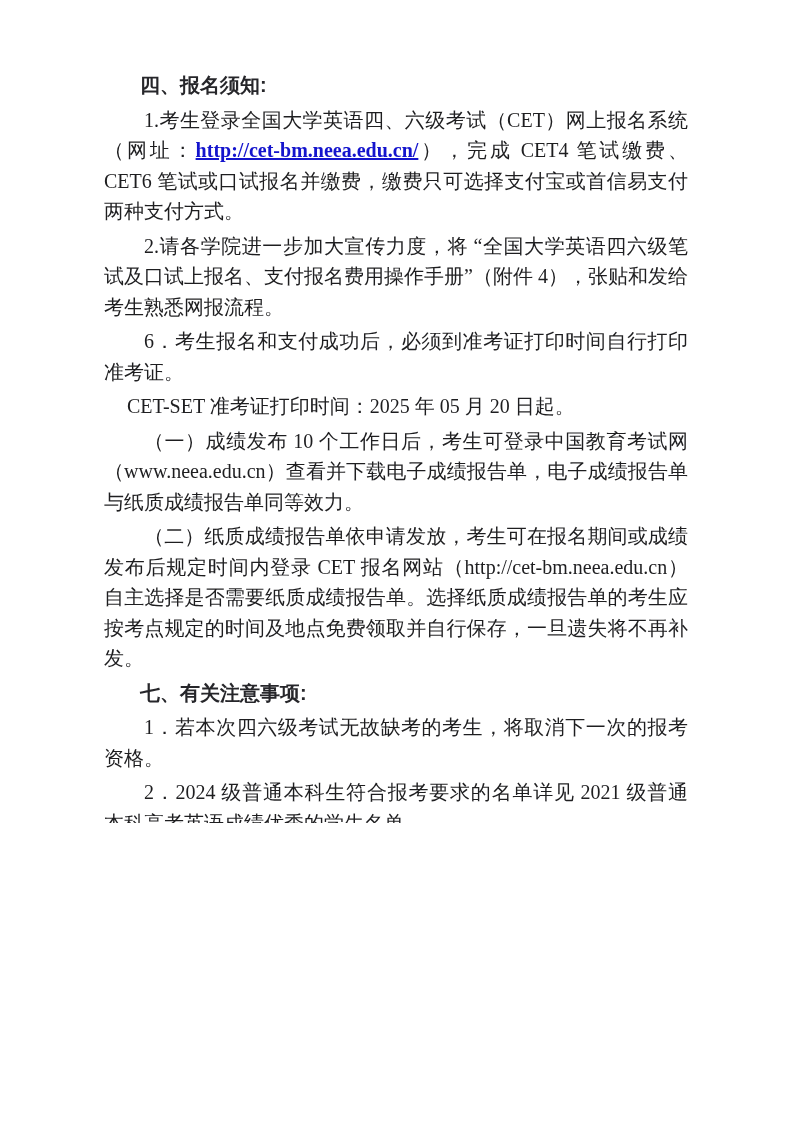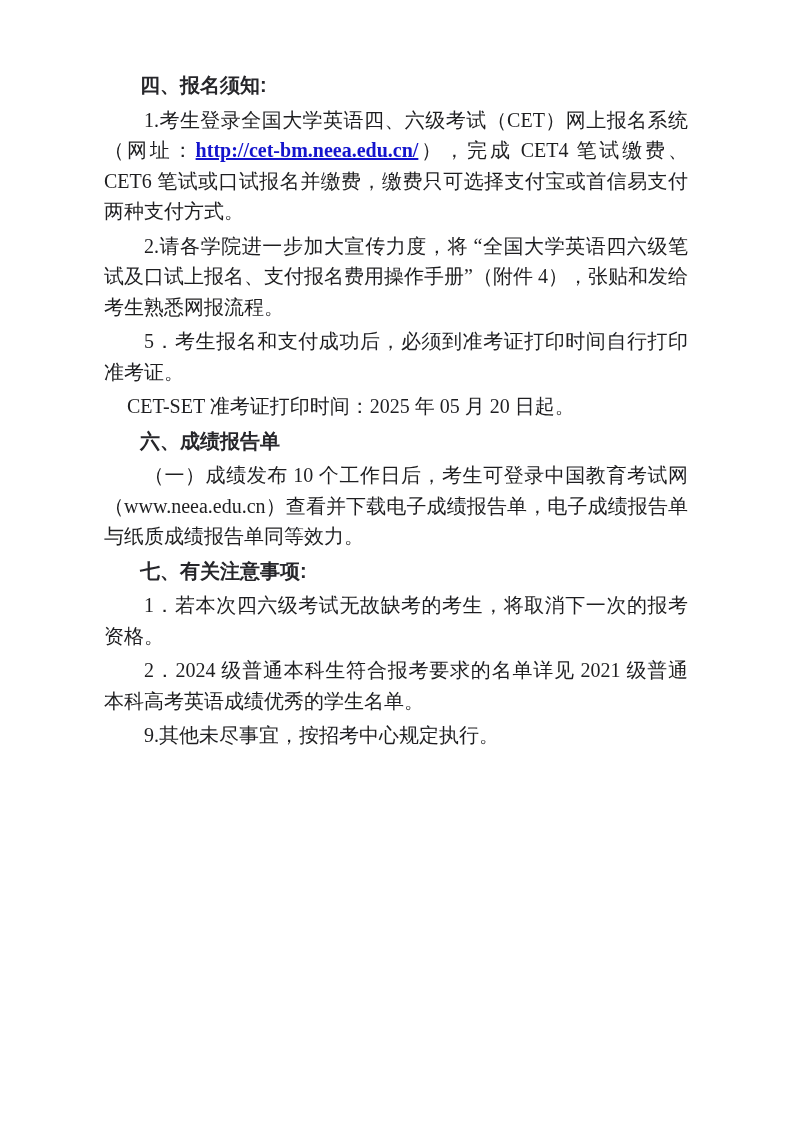--- a/index.html
+++ b/index.html
@@ -43,29 +43,29 @@
 
 <div class="page">
 
   <div class="doc">
     <h3>四、报名须知:</h3>
 
     <p><span>1.考生登录全国大学英语四、六级考试（CET）网上报名系统（网址：</span><a class="link" href="#">http://cet-bm.neea.edu.cn/</a><span>），完成 CET4 笔试缴费、CET6 笔试或口试报名并缴费，缴费只可选择支付宝或首信易支付两种支付方式。</span></p>
 
     <p>2.请各学院进一步加大宣传力度，将 “全国大学英语四六级笔试及口试上报名、支付报名费用操作手册”（附件 4），张贴和发给考生熟悉网报流程。</p>
 
-    <p>5．考生报名和支付成功后，必须到准考证打印时间自行打印准考证。</p>
+    <p>6．考生报名和支付成功后，必须到准考证打印时间自行打印准考证。</p>
 
     <p class="cet-line">CET-SET 准考证打印时间：2025 年 05 月 20 日起。</p>
 
 
-    <h3>六、成绩报告单</h3>
 
     <p>（一）成绩发布 10 个工作日后，考生可登录中国教育考试网（www.neea.edu.cn）查看并下载电子成绩报告单，电子成绩报告单与纸质成绩报告单同等效力。</p>
 
+    <p>（二）纸质成绩报告单依申请发放，考生可在报名期间或成绩发布后规定时间内登录 CET 报名网站（http://cet-bm.neea.edu.cn）自主选择是否需要纸质成绩报告单。选择纸质成绩报告单的考生应按考点规定的时间及地点免费领取并自行保存，一旦遗失将不再补发。</p>
 
     <h3>七、有关注意事项:</h3>
 
     <p>1．若本次四六级考试无故缺考的考生，将取消下一次的报考资格。</p>
 
     <p>2．2024 级普通本科生符合报考要求的名单详见 2021 级普通本科高考英语成绩优秀的学生名单。</p>
 
     <p>9.其他未尽事宜，按招考中心规定执行。</p>
   </div>
 

